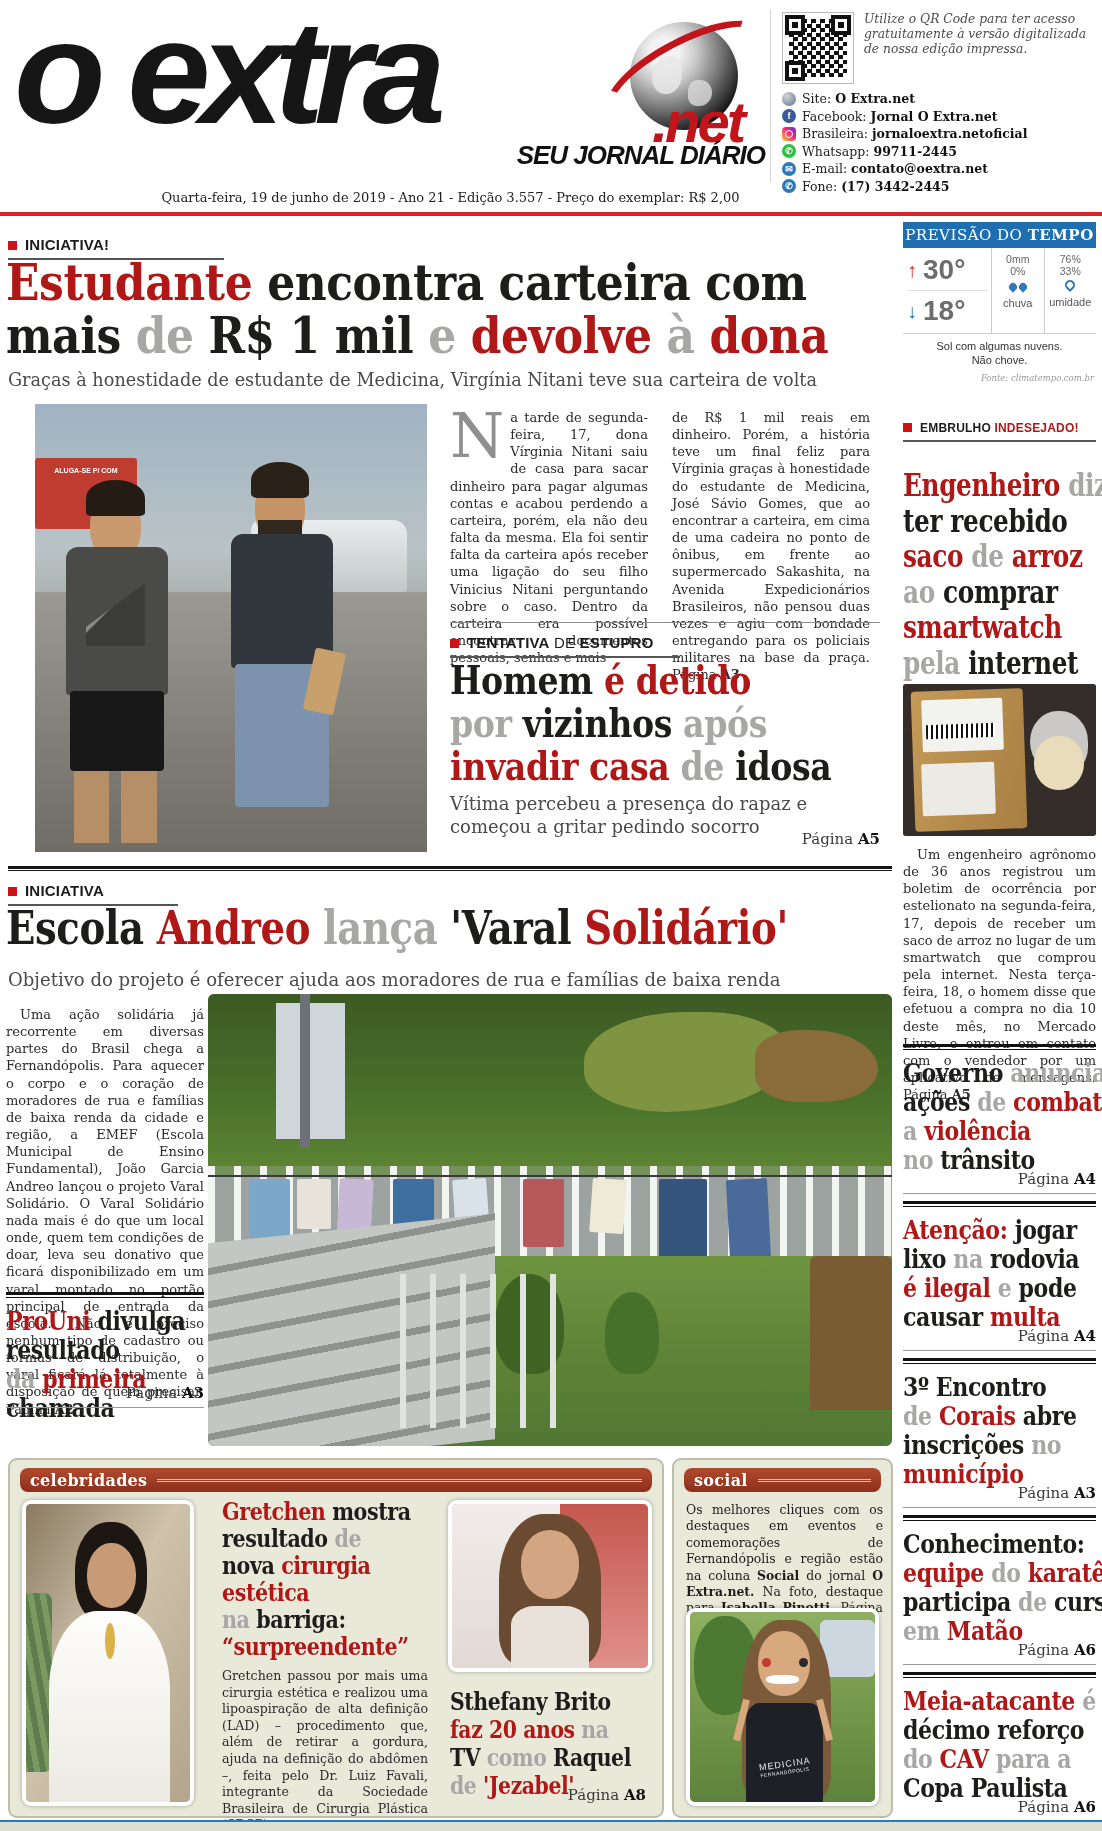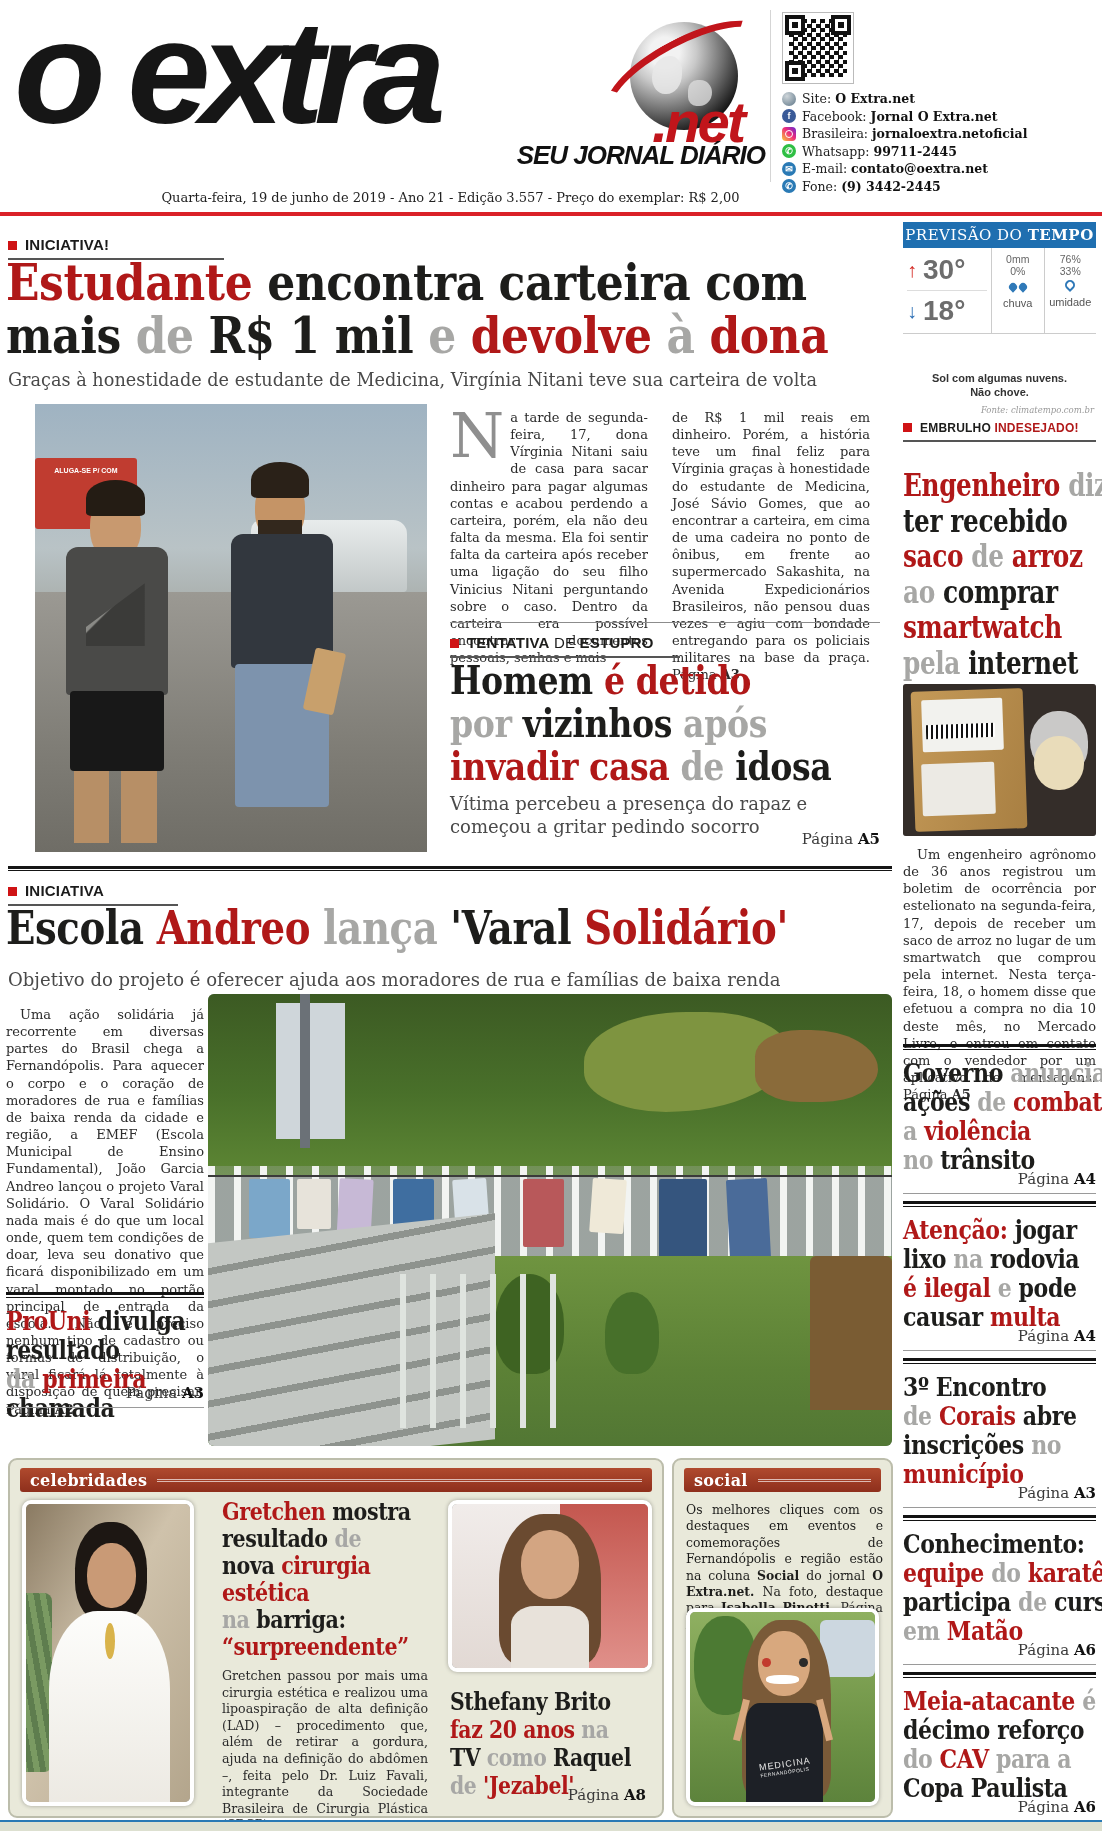--- a/index.html
+++ b/index.html
@@ -94,35 +94,35 @@
   .t-row + .t-row { border-top:1px solid #ddd; margin-top:4px; padding-top:4px; }
   .arrow-up { color:#d42b26; font-size:20px; font-weight:bold; }
   .arrow-dn { color:#2d6fb5; font-size:20px; font-weight:bold; }
   .t-val { font-size:28px; font-weight:bold; color:#6d6d6d; }
   .w-cell { flex:1; text-align:center; font-size:10.5px; color:#666; padding:5px 2px; }
   .w-cell + .w-cell { border-left:1px solid #ccc; }
   .drop { display:inline-block; width:8px; height:8px; background:#2f79b8; border-radius:70% 70% 70% 0;
     transform:rotate(-45deg); margin:3px 1px; }
   .drop.o { background:#fff; border:2px solid #2f79b8; width:10px; height:10px; }
   .w-cl { font-size:11px; color:#555; margin-top:1px; }
-  .w-sum { text-align:center; font-size:11px; font-weight:bold; color:#333; line-height:1.25; padding:6px 0 2px;margin-top:32px; }
+  .w-sum { text-align:center; font-size:11px; font-weight:normal; color:#333; line-height:1.25; padding:6px 0 2px; }
   .w-src { text-align:right; font-size:8.5px; color:#999; font-family:"DejaVu Serif",serif; font-style:italic; padding:3px 2px 0 0; }
 
   
   .brief { position:absolute; left:903px; width:193px; border-top:3px solid #121212; }
   .brief::before { content:""; display:block; height:1px; background:#121212; margin-top:2px; }
   .brief .bh { margin-top:9px; font-size:26px; line-height:1.12; font-weight:bold;
     transform:scaleX(.85); transform-origin:left top; letter-spacing:-.5px; white-space:nowrap; }
   .brief .bh div { height:29px; }
   .brief .pagina { position:absolute; right:0; bottom:6px; }
   .brief .endline { position:absolute; left:0; right:0; bottom:0; height:1px; background:#9a9a9a; }
 
   
   .box { position:absolute; background:#e9e9da; border:2px solid #bcbdab; border-radius:9px; }
-  .boxbar { position:absolute; left:10px; right:10px; top:8px; height:24px; border-radius:3px;
+  .boxbar { position:absolute; left:10px; right:10px; top:8px; height:24px; border-radius:8px;
     background:linear-gradient(#b04a2e,#8e2f1c); color:#fff; display:flex; align-items:center;
     padding:0 10px; font-weight:bold; font-size:16px; letter-spacing:.3px; }
   .boxbar::after { content:""; flex:1; border-top:3px double rgba(255,255,255,.65); margin-left:10px; }
 </style>
 </head>
 <body>
 
 <div class="page">
 
   <div>
@@ -138,20 +138,21 @@
     <div class="mast-divider"></div>
 
     <div class="hdr-right">
       <div class="qr-row">
         <div class="qr">
           <div class="noise"></div>
           <div class="eye e1"></div>
           <div class="eye e2"></div>
           <div class="eye e3"></div>
         </div>
+        <div class="qr-note">Utilize o QR Code para ter acesso gratuitamente à versão digitalizada de nossa edição impressa.</div>
       </div>
       <div class="contacts">
         <div class="c-row">
           <span class="c-ico ico-site"></span>
           <span><span>Site:</span> <b>O Extra.net</b></span>
         </div>
         <div class="c-row">
           <span class="c-ico ico-fb">f</span>
           <span><span>Facebook:</span> <b>Jornal O Extra.net</b></span>
         </div>
@@ -162,21 +163,21 @@
         <div class="c-row">
           <span class="c-ico ico-wa">✆</span>
           <span><span>Whatsapp:</span> <b>99711-2445</b></span>
         </div>
         <div class="c-row">
           <span class="c-ico ico-mail">✉</span>
           <span><span>E-mail:</span> <b>contato@oextra.net</b></span>
         </div>
         <div class="c-row">
           <span class="c-ico ico-tel">✆</span>
-          <span><span>Fone:</span> <b>(9) 3442-2445</b></span>
+          <span><span>Fone:</span> <b>(17) 3442-2445</b></span>
         </div>
       </div>
     </div>
   </div>
   <div class="rule-red"></div>
 
   <div class="kicker" style="left:8px; top:236px; min-width:216px;">INICIATIVA!</div>
   <div class="hl" style="position:absolute; left:6px; top:256px; font-size:50px; line-height:53px; transform:scaleX(.88); white-space:nowrap;">
     <div><span class="pt-r">Estudante</span><span class="pt-k"> encontra carteira </span><span class="pt-k">com</span></div>
     <div><span class="pt-k">mais</span><span class="pt-g"> de </span><span class="pt-k">R$ 1 mil</span><span class="pt-g"> e </span><span class="pt-r">devolve</span><span class="pt-g"> à </span><span class="pt-r">dona</span></div>

